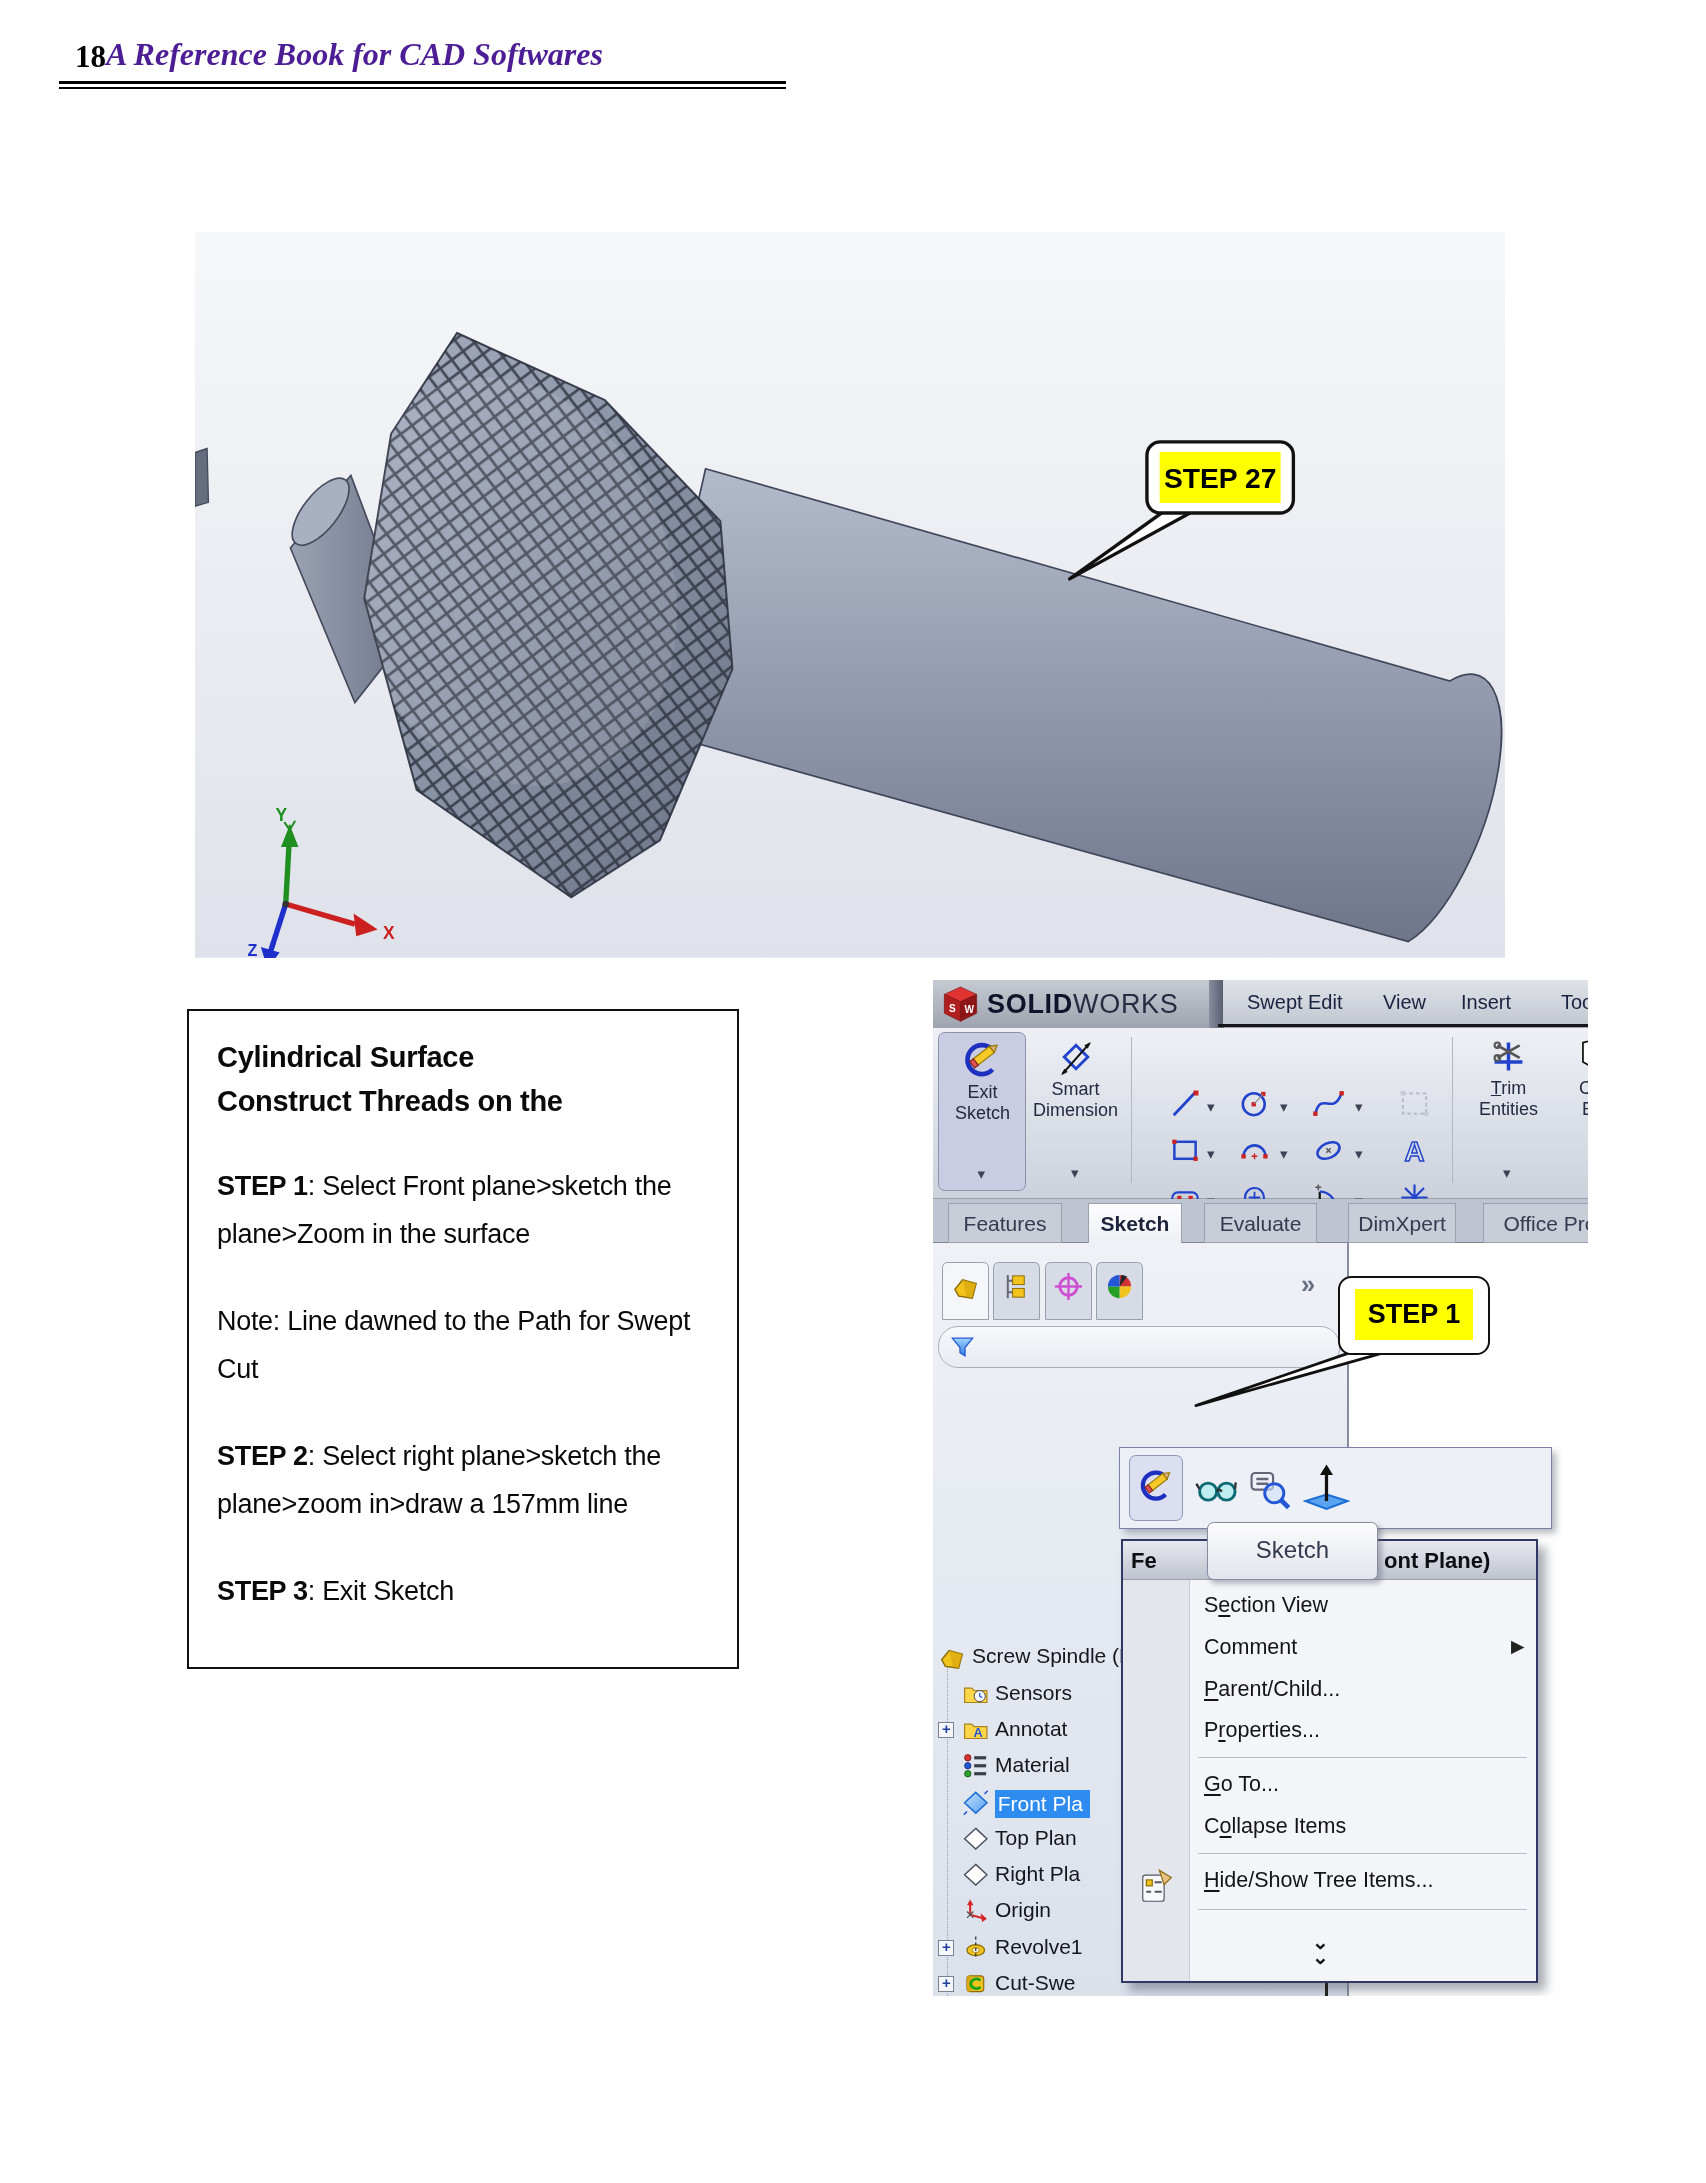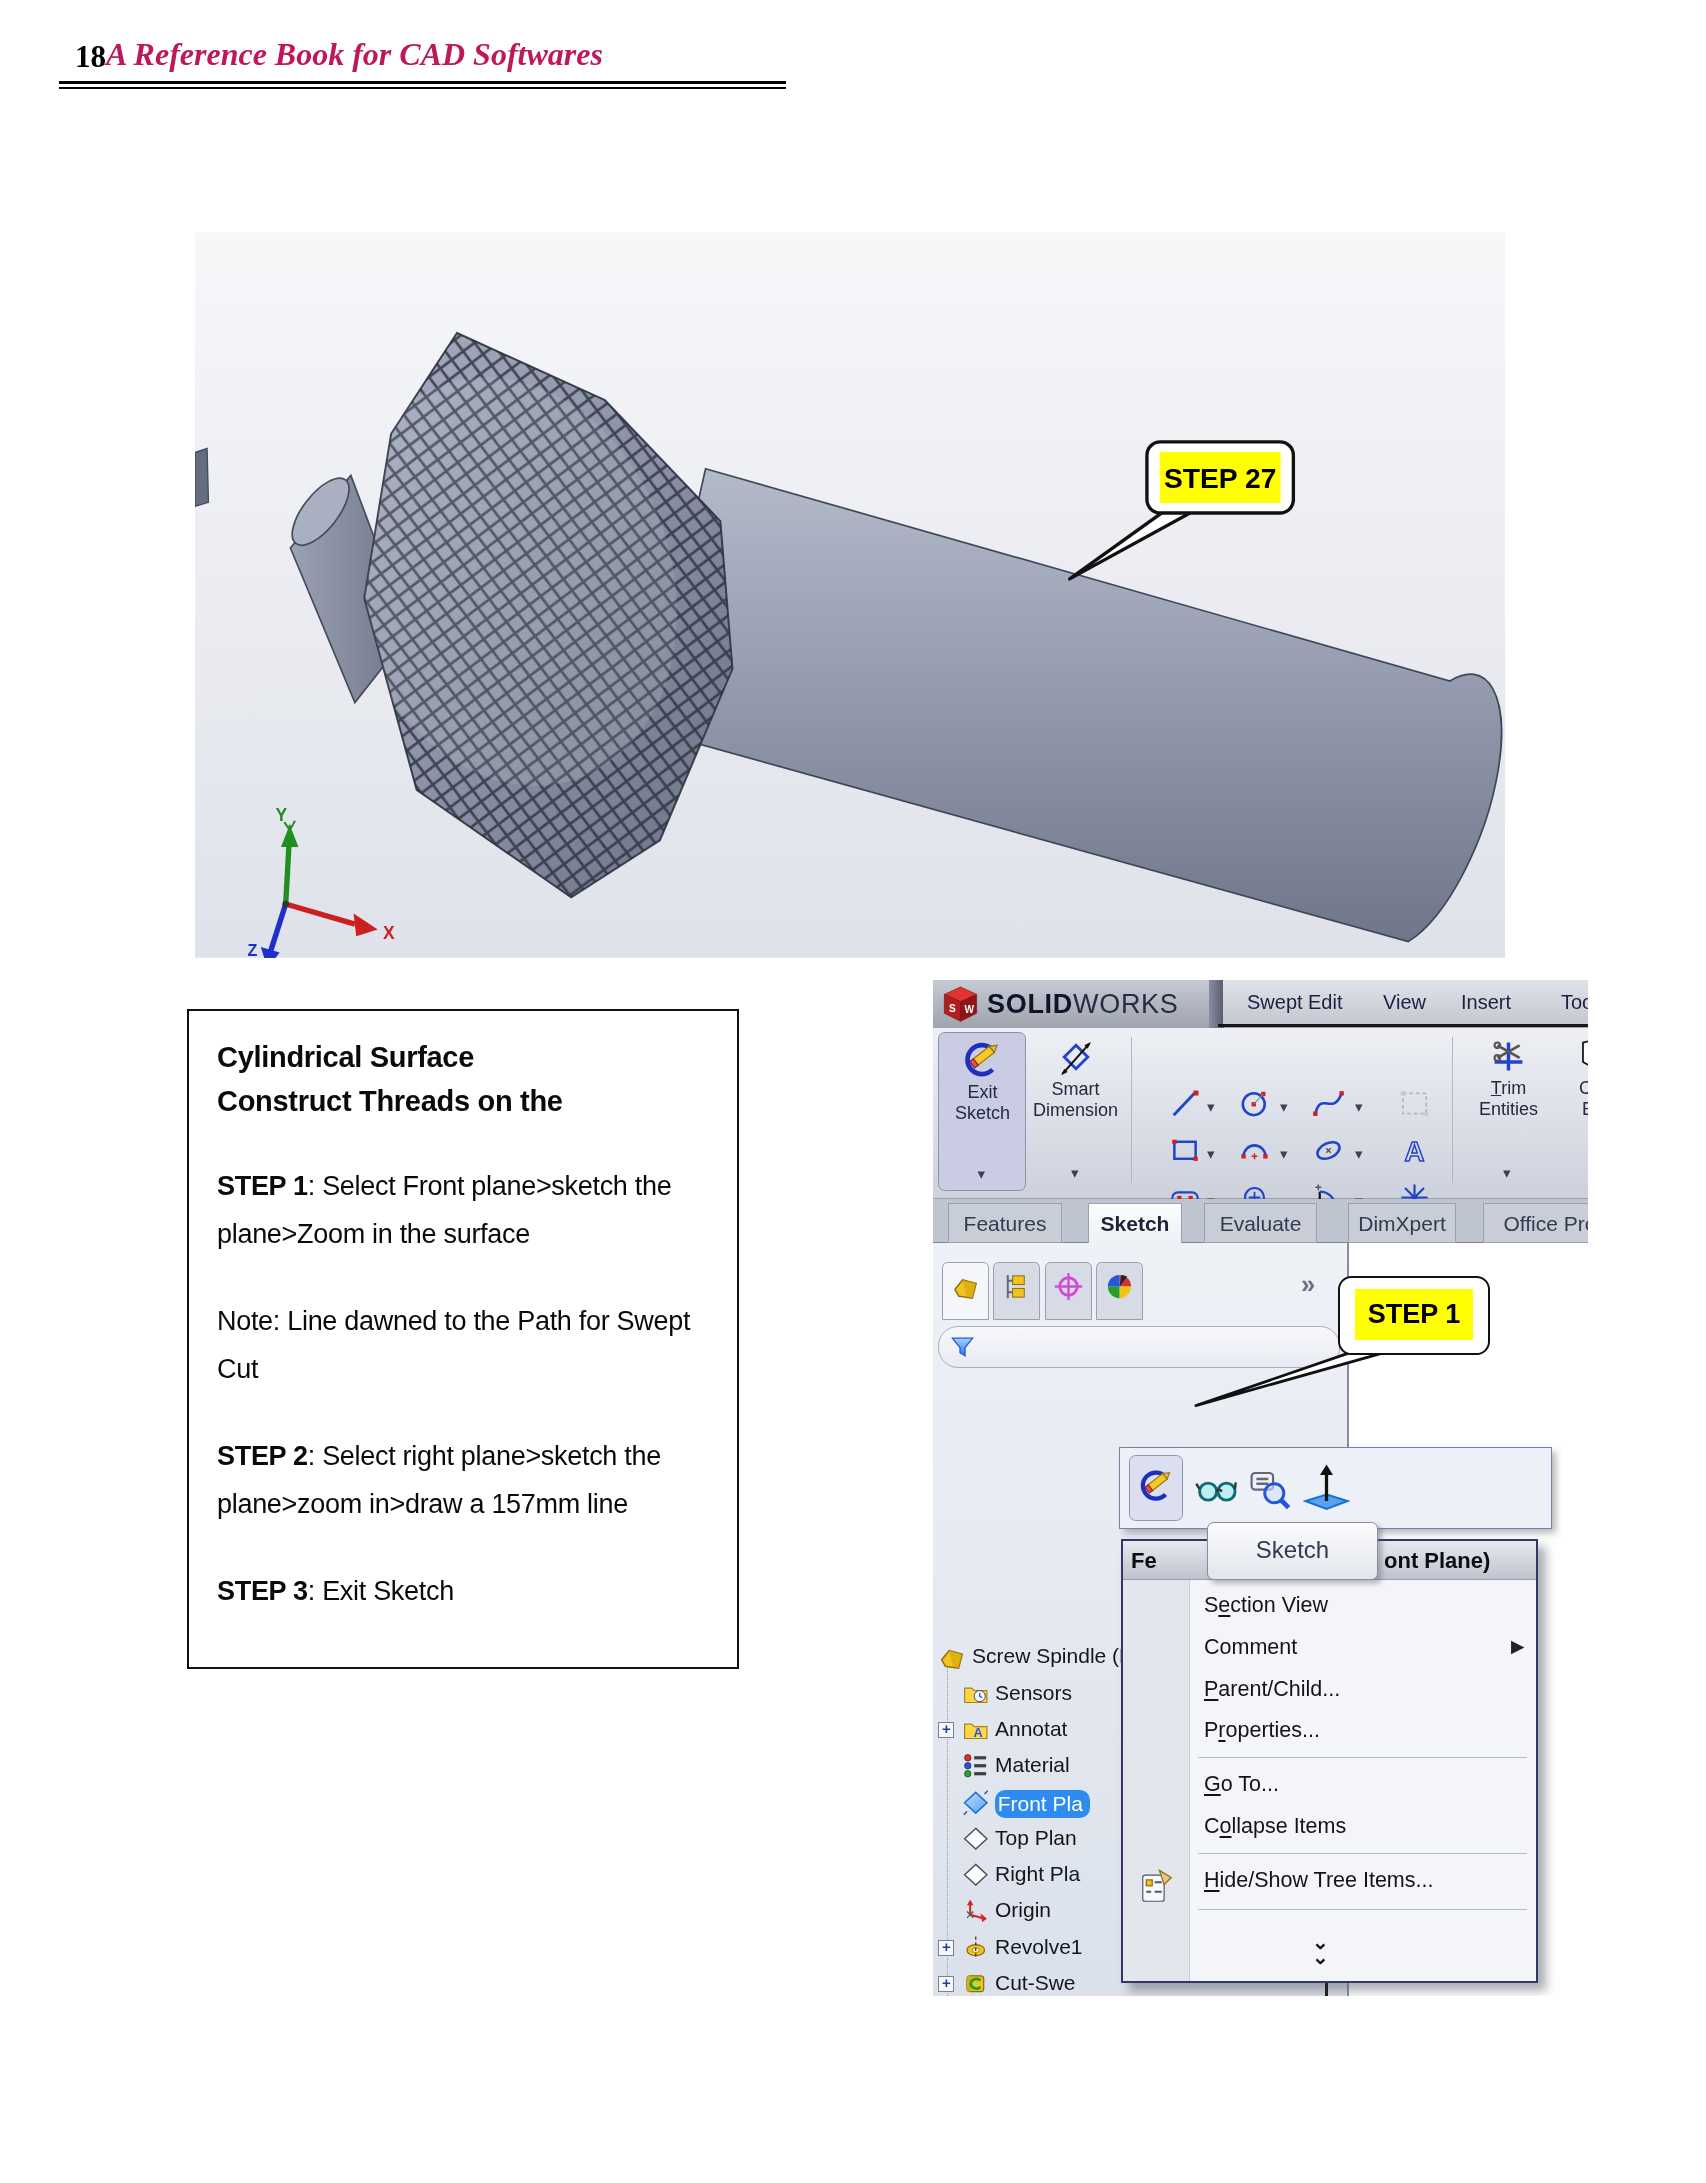--- a/index.html
+++ b/index.html
@@ -2,21 +2,21 @@
 <html style="font-size:10.8px"><head>
 <meta charset="utf-8">
 <style>
   html,body{margin:0;padding:0;background:#fff;}
   .page{position:relative;width:1707px;height:2183px;background:#fff;overflow:hidden;
         font-family:"Liberation Sans",sans-serif;}
   
   .hdr-num{position:absolute;left:59px;top:39px;font-family:"Liberation Serif",serif;
            font-weight:bold;font-size:31px;color:#000;margin-left:16px;}
   .hdr-title{position:absolute;left:106px;top:36px;font-family:"Liberation Serif",serif;
-           font-weight:bold;font-style:italic;font-size:32px;color:#be185d;}
+           font-weight:bold;font-style:italic;font-size:32px;color:#4c1d95;}
   .hdr-rule1{position:absolute;left:59px;top:81px;width:727px;height:2.7px;background:#000;}
   .hdr-rule2{position:absolute;left:59px;top:87px;width:727px;height:2px;background:#000;}
   
   .fig{position:absolute;left:195px;top:232px;width:1310px;height:726px;}
   
   .ibox{position:absolute;left:187px;top:1009px;width:552px;height:660px;border:2.7px solid #111;
         box-sizing:border-box;padding:24px 28px;overflow:hidden;}
   .ibox .t{font-size:29px;font-weight:bold;line-height:44px;color:#0a0a0a;letter-spacing:-0.3px;}
   .ibox p{font-size:27px;line-height:48px;color:#0a0a0a;margin:39px 0 0 0;letter-spacing:-0.3px;}
   .ibox p b{font-weight:bold;}
@@ -45,21 +45,21 @@
             background:linear-gradient(180deg,#eef1f6,#dbe1eb);border-right:2px solid #878da0;box-sizing:border-box;}
   .gfx{left:416px;top:263px;width:239px;height:753px;background:#ffffff;}
   .fmtab{position:absolute;top:19px;width:47px;height:58px;background:#d6dbe6;border:0.7px solid #9aa0ae;
          border-radius:5.4px 5.4px 0 0;box-sizing:border-box;text-align:center;padding-top:8px;}
   .fmtab.active{background:#f4f6fa;}
   .fm-chev{position:absolute;top:27px;left:368px;font-size:25.5px;color:#6a7182;font-weight:bold;}
   .filter{position:absolute;left:5.4px;top:83px;width:402px;height:42px;border:1.3px solid #a9afbc;
           border-radius:20px;background:linear-gradient(#f7f8fb,#e8ebf2);box-sizing:border-box;}
   .trow{position:absolute;left:0;height:36px;width:416px;}
   .trow .tlabel{position:absolute;top:5.4px;font-size:21px;color:#15161c;white-space:nowrap;}
-  .trow .sel{background:#2e8bf0;color:#fff;padding:1.3px 6.7px 2.7px 2.7px;border-radius:10px;}
+  .trow .sel{background:#2e8bf0;color:#fff;padding:1.3px 6.7px 2.7px 2.7px;}
   .ti{position:absolute;width:25.5px;height:25.5px;top:5.4px;}
   .expand{position:absolute;left:5.4px;top:10px;width:16px;height:16px;border:1.3px solid #7a8094;
           background:#f6f7fa;box-sizing:border-box;font-size:15px;line-height:12.8px;text-align:center;
           color:#1f3f9e;font-weight:bold;}
   .guide{position:absolute;border-left:1.3px dotted #989eab;width:0;}
   
   .ctx-pop{left:186px;top:467px;width:433px;height:82px;background:#eef0f7;border:1.3px solid #7b80a8;
            box-sizing:border-box;box-shadow:5.4px 5.4px 6.7px rgba(90,95,110,.45);}
   .ctx-sel{position:absolute;left:9.4px;top:6.7px;width:54px;height:66px;background:#dcdff0;
            border:1.3px solid #8f94b8;border-radius:6.7px;box-sizing:border-box;}

